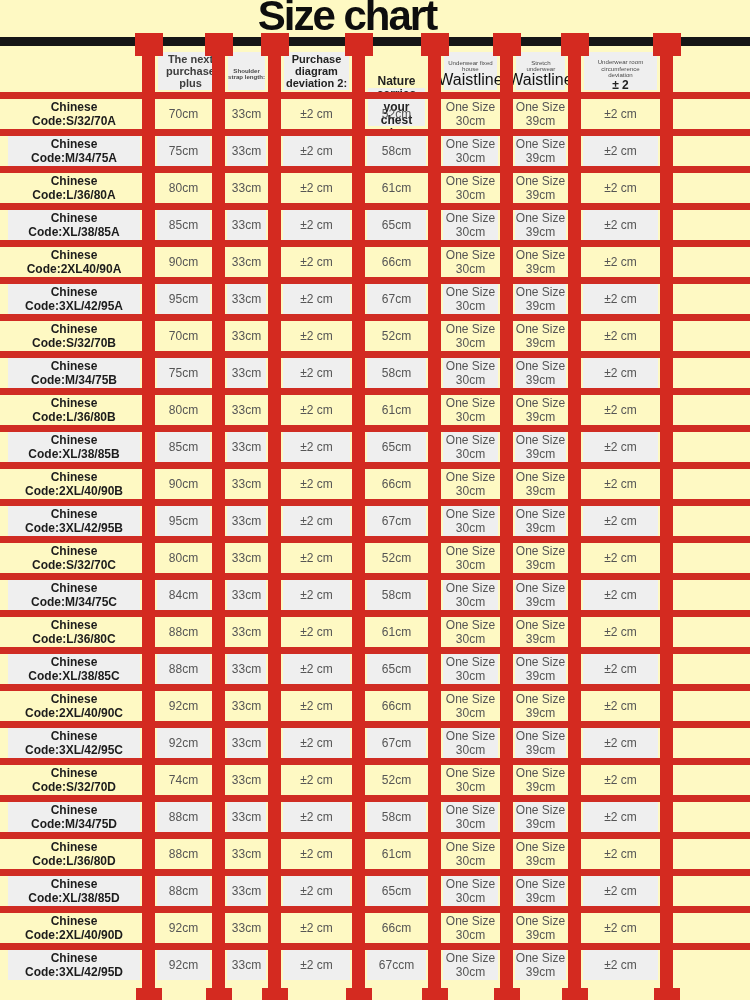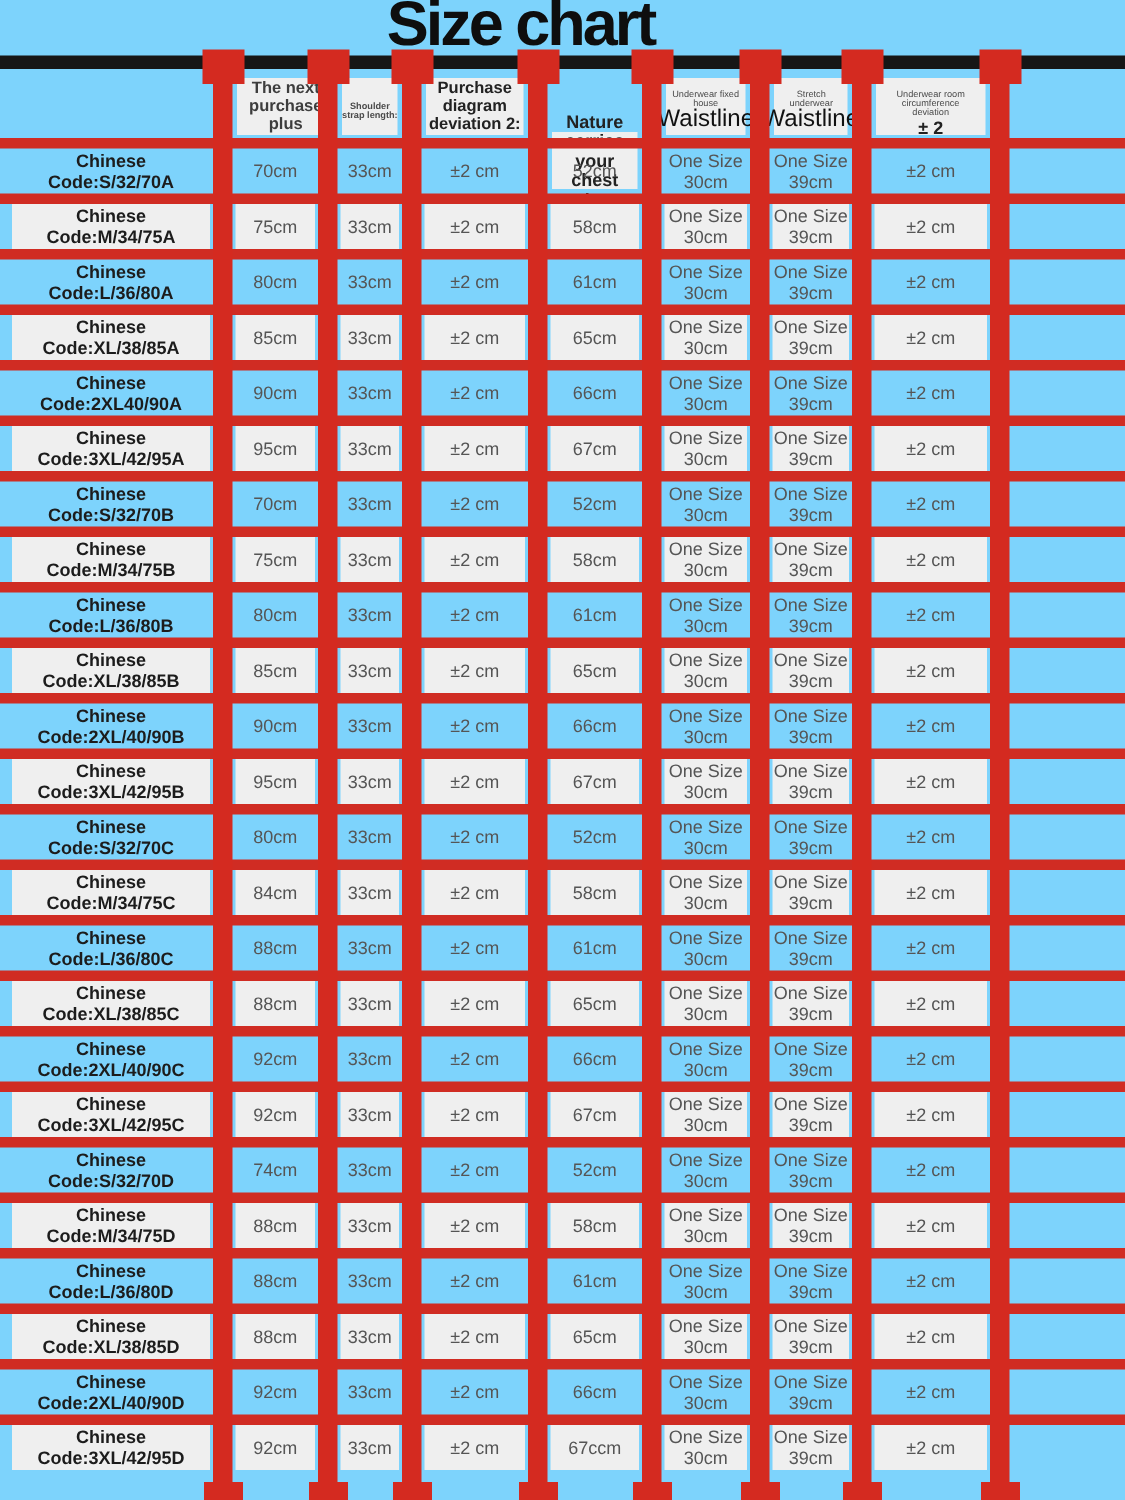--- a/index.html
+++ b/index.html
@@ -1,16 +1,16 @@
 <!DOCTYPE html>
 <html><head>
 <meta charset="utf-8">
 <style>
   html,body{margin:0;padding:0;background:#ffffff;}
-  .page{position:relative;width:750px;height:1000px;background:#7dd3fc;overflow:hidden;
+  .page{position:relative;width:750px;height:1000px;background:#fef9c3;overflow:hidden;
         font-family:"Liberation Sans",sans-serif;}
   .title{position:absolute;top:-8px;left:0;width:750px;text-align:center;
          transform:translateX(-28px);font-size:42px;font-weight:800;letter-spacing:-2px;
          color:#0e0e0e;z-index:6;}
   .blackbar{position:absolute;top:37px;left:0;width:750px;height:9px;background:#161616;z-index:4;}
   .vbar{position:absolute;top:46px;height:954px;width:13px;background:#d42a20;z-index:3;}
   .captop{position:absolute;top:33px;height:23px;width:28px;background:#d42a20;z-index:5;}
   .capbot{position:absolute;top:988px;height:12px;width:26px;background:#d42a20;z-index:5;}
   .hbar{position:absolute;left:0;width:750px;height:7px;background:#d02c23;z-index:2;}
   .row{position:absolute;left:0;width:750px;z-index:1;}

